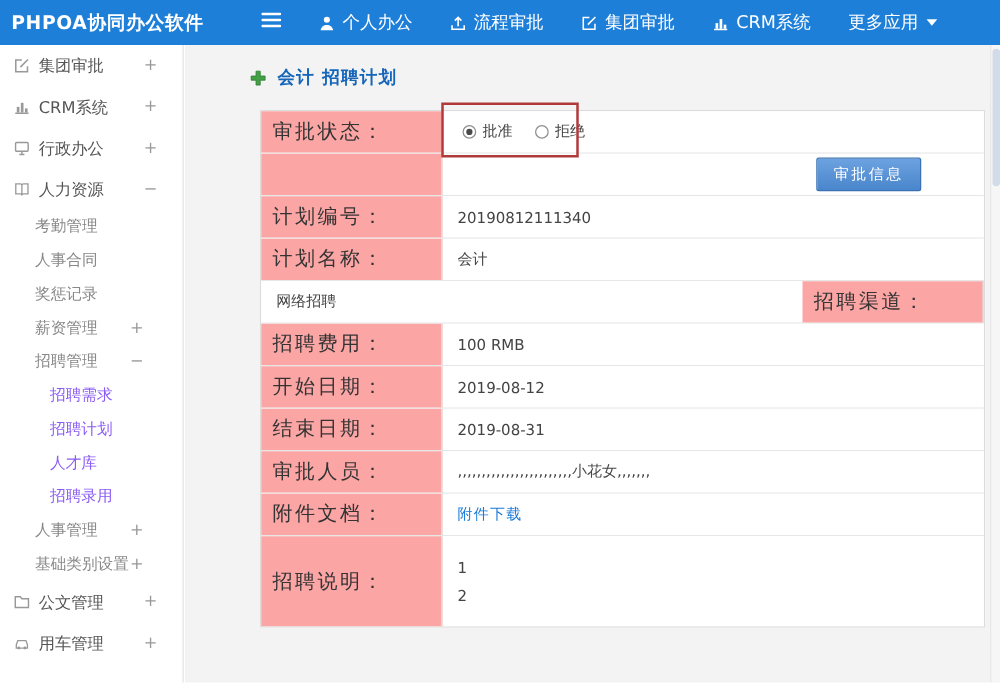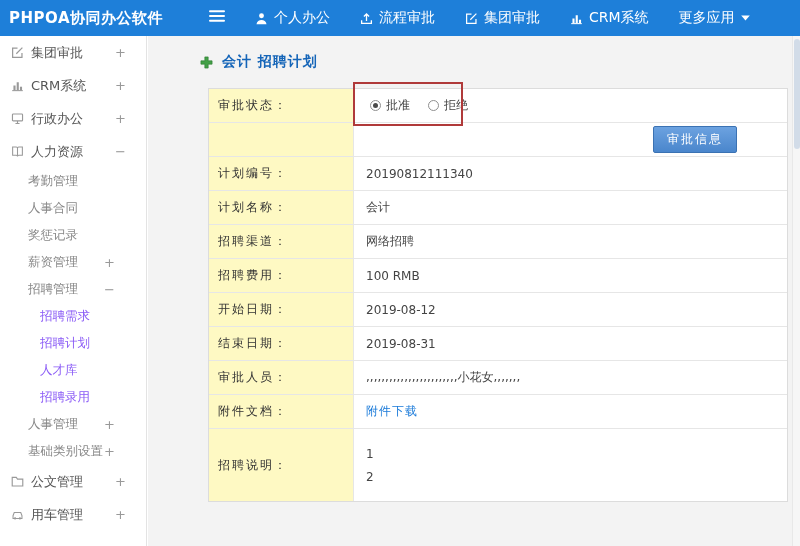--- a/index.html
+++ b/index.html
@@ -35,23 +35,23 @@
   
   .content { position: absolute; left: 148px; top: 36px; width: 644px; height: 510px; background: #f3f3f3; }
   .page-header { padding: 17px 0 0 52px; display: flex; align-items: center; gap: 9px; }
   .plus-icon { color: #43a047; display: inline-flex; }
   .page-title { color: var(--title-blue, #1565b8); font-size: 14px; font-weight: bold; letter-spacing: 1px; }
   .form-table { position: absolute; left: 60px; top: 52px; width: 580px; background: #fff; border: 1px solid #dcdcdc; }
   .row { display: flex; min-height: 34px; border-bottom: 1px solid #e6e6e6; background: #fff; }
   .row:last-child { border-bottom: none; }
   .row.tall { min-height: 72px; }
   .cell.label {
-    flex: 0 0 145px; border-right: 1px solid #e6e6e6; background: #fef9c3;
+    flex: 0 0 145px; border-right: 1px solid #e6e6e6; background: #fca5a5;
     display: flex; align-items: center; padding-left: 9px;
-    font-size: 12px; color: #333; letter-spacing: 2px; white-space: nowrap;
+    font-size: 16px; color: #333; letter-spacing: 2px; white-space: nowrap;
   }
   .cell.value { flex: 1; display: flex; align-items: center; padding-left: 12px; font-size: 12px; color: #444; }
   .cell.value.multi { flex-direction: column; justify-content: center; align-items: flex-start; gap: 9px; }
   .status-row .cell.value { gap: 18px; padding-left: 16px; }
   .radio { display: inline-flex; align-items: center; gap: 5px; cursor: pointer; }
   .rb { width: 11px; height: 11px; border: 1px solid #8f8f8f; border-radius: 50%; background: #fff;
         display: inline-flex; align-items: center; justify-content: center; }
   .rb .dot { width: 5px; height: 5px; border-radius: 50%; background: #4a4a4a; }
   .button-row .cell.value { justify-content: flex-end; padding-right: 50px; }
   .approve-btn {
@@ -268,22 +268,22 @@
     <div id="fieldRows">
         <div class="row">
           <div class="cell label">计划编号：</div>
           <div class="cell value">20190812111340</div>
         </div>
         <div class="row">
           <div class="cell label">计划名称：</div>
           <div class="cell value">会计</div>
         </div>
         <div class="row">
+          <div class="cell value">网络招聘</div>
           <div class="cell label">招聘渠道：</div>
-          <div class="cell value">网络招聘</div>
         </div>
         <div class="row">
           <div class="cell label">招聘费用：</div>
           <div class="cell value">100 RMB</div>
         </div>
         <div class="row">
           <div class="cell label">开始日期：</div>
           <div class="cell value">2019-08-12</div>
         </div>
         <div class="row">

